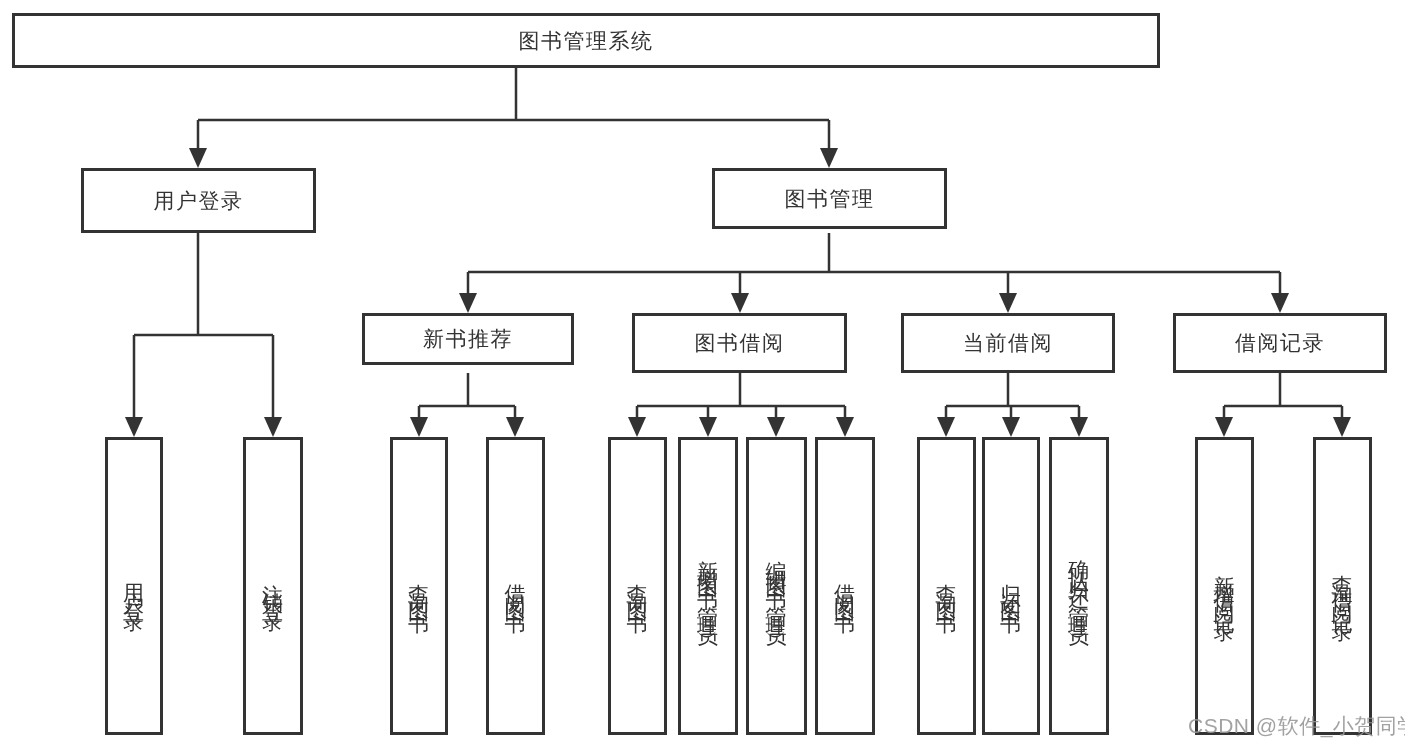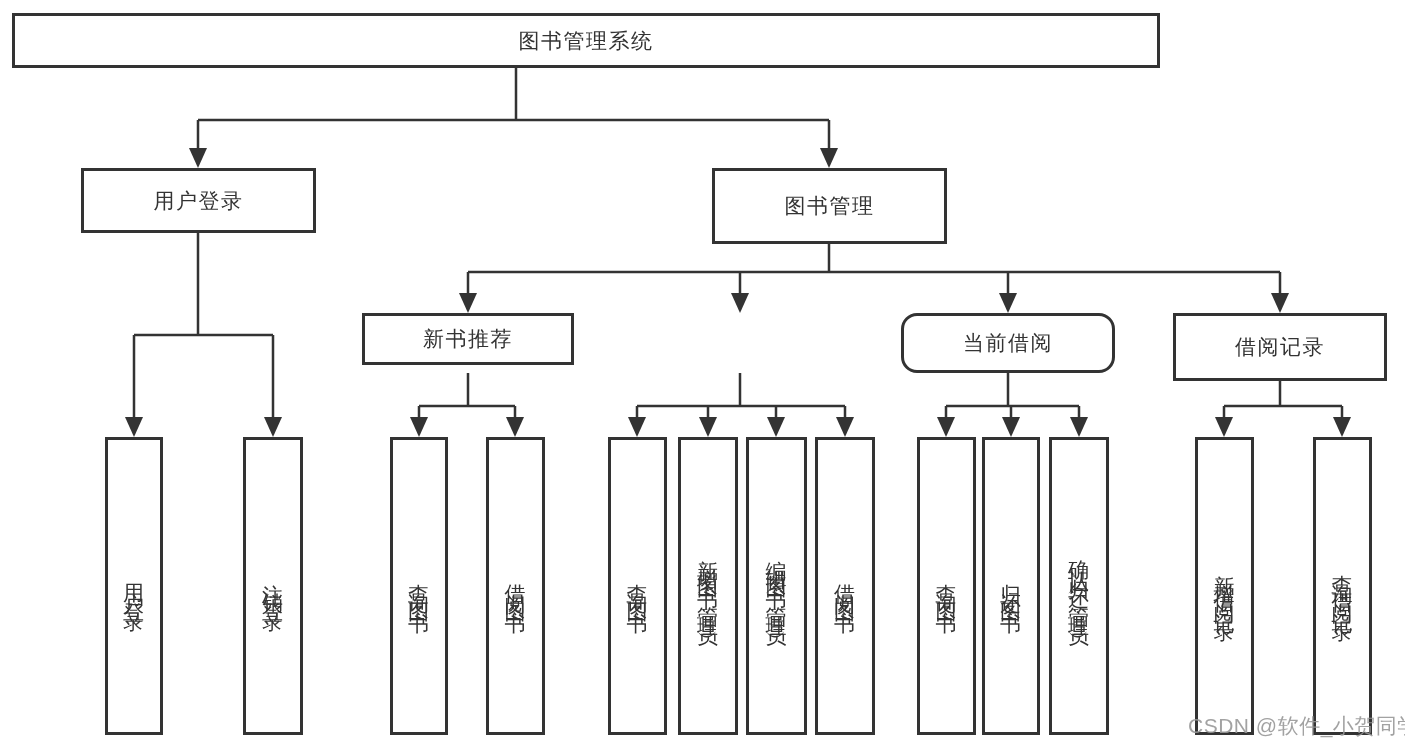--- a/index.html
+++ b/index.html
@@ -91,31 +91,34 @@
     </g>
   </svg>
 
   <div class="box" style="left:12px; top:13px; width:1148px; height:55px;">
     <span class="lbl">图书管理系统</span>
   </div>
 
   <div class="box" style="left:81px; top:168px; width:235px; height:65px;">
     <span class="lbl">用户登录</span>
   </div>
-  <div class="box" style="left:712px; top:168px; width:235px; height:76px;">
+  <div class="box" style="left:712px; top:168px; width:235px; height:61px;">
     <span class="lbl">图书管理</span>
   </div>
 
   <div class="box" style="left:362px; top:313px; width:212px; height:52px;">
     <span class="lbl">新书推荐</span>
   </div>
-  <div class="box" style="left:901px; top:313px; width:214px; height:60px;border-radius:16px;">
+  <div class="box" style="left:632px; top:313px; width:215px; height:60px;">
+    <span class="lbl">图书借阅</span>
+  </div>
+  <div class="box" style="left:901px; top:313px; width:214px; height:60px;">
     <span class="lbl">当前借阅</span>
   </div>
-  <div class="box" style="left:1173px; top:313px; width:214px; height:68px;">
+  <div class="box" style="left:1173px; top:313px; width:214px; height:60px;">
     <span class="lbl">借阅记录</span>
   </div>
 
   <div class="box vert" style="left:105px; top:437px; width:58px; height:298px;">
     <span class="lbl">用户登录</span>
   </div>
   <div class="box vert" style="left:243px; top:437px; width:60px; height:298px;">
     <span class="lbl">注销登录</span>
   </div>
 

